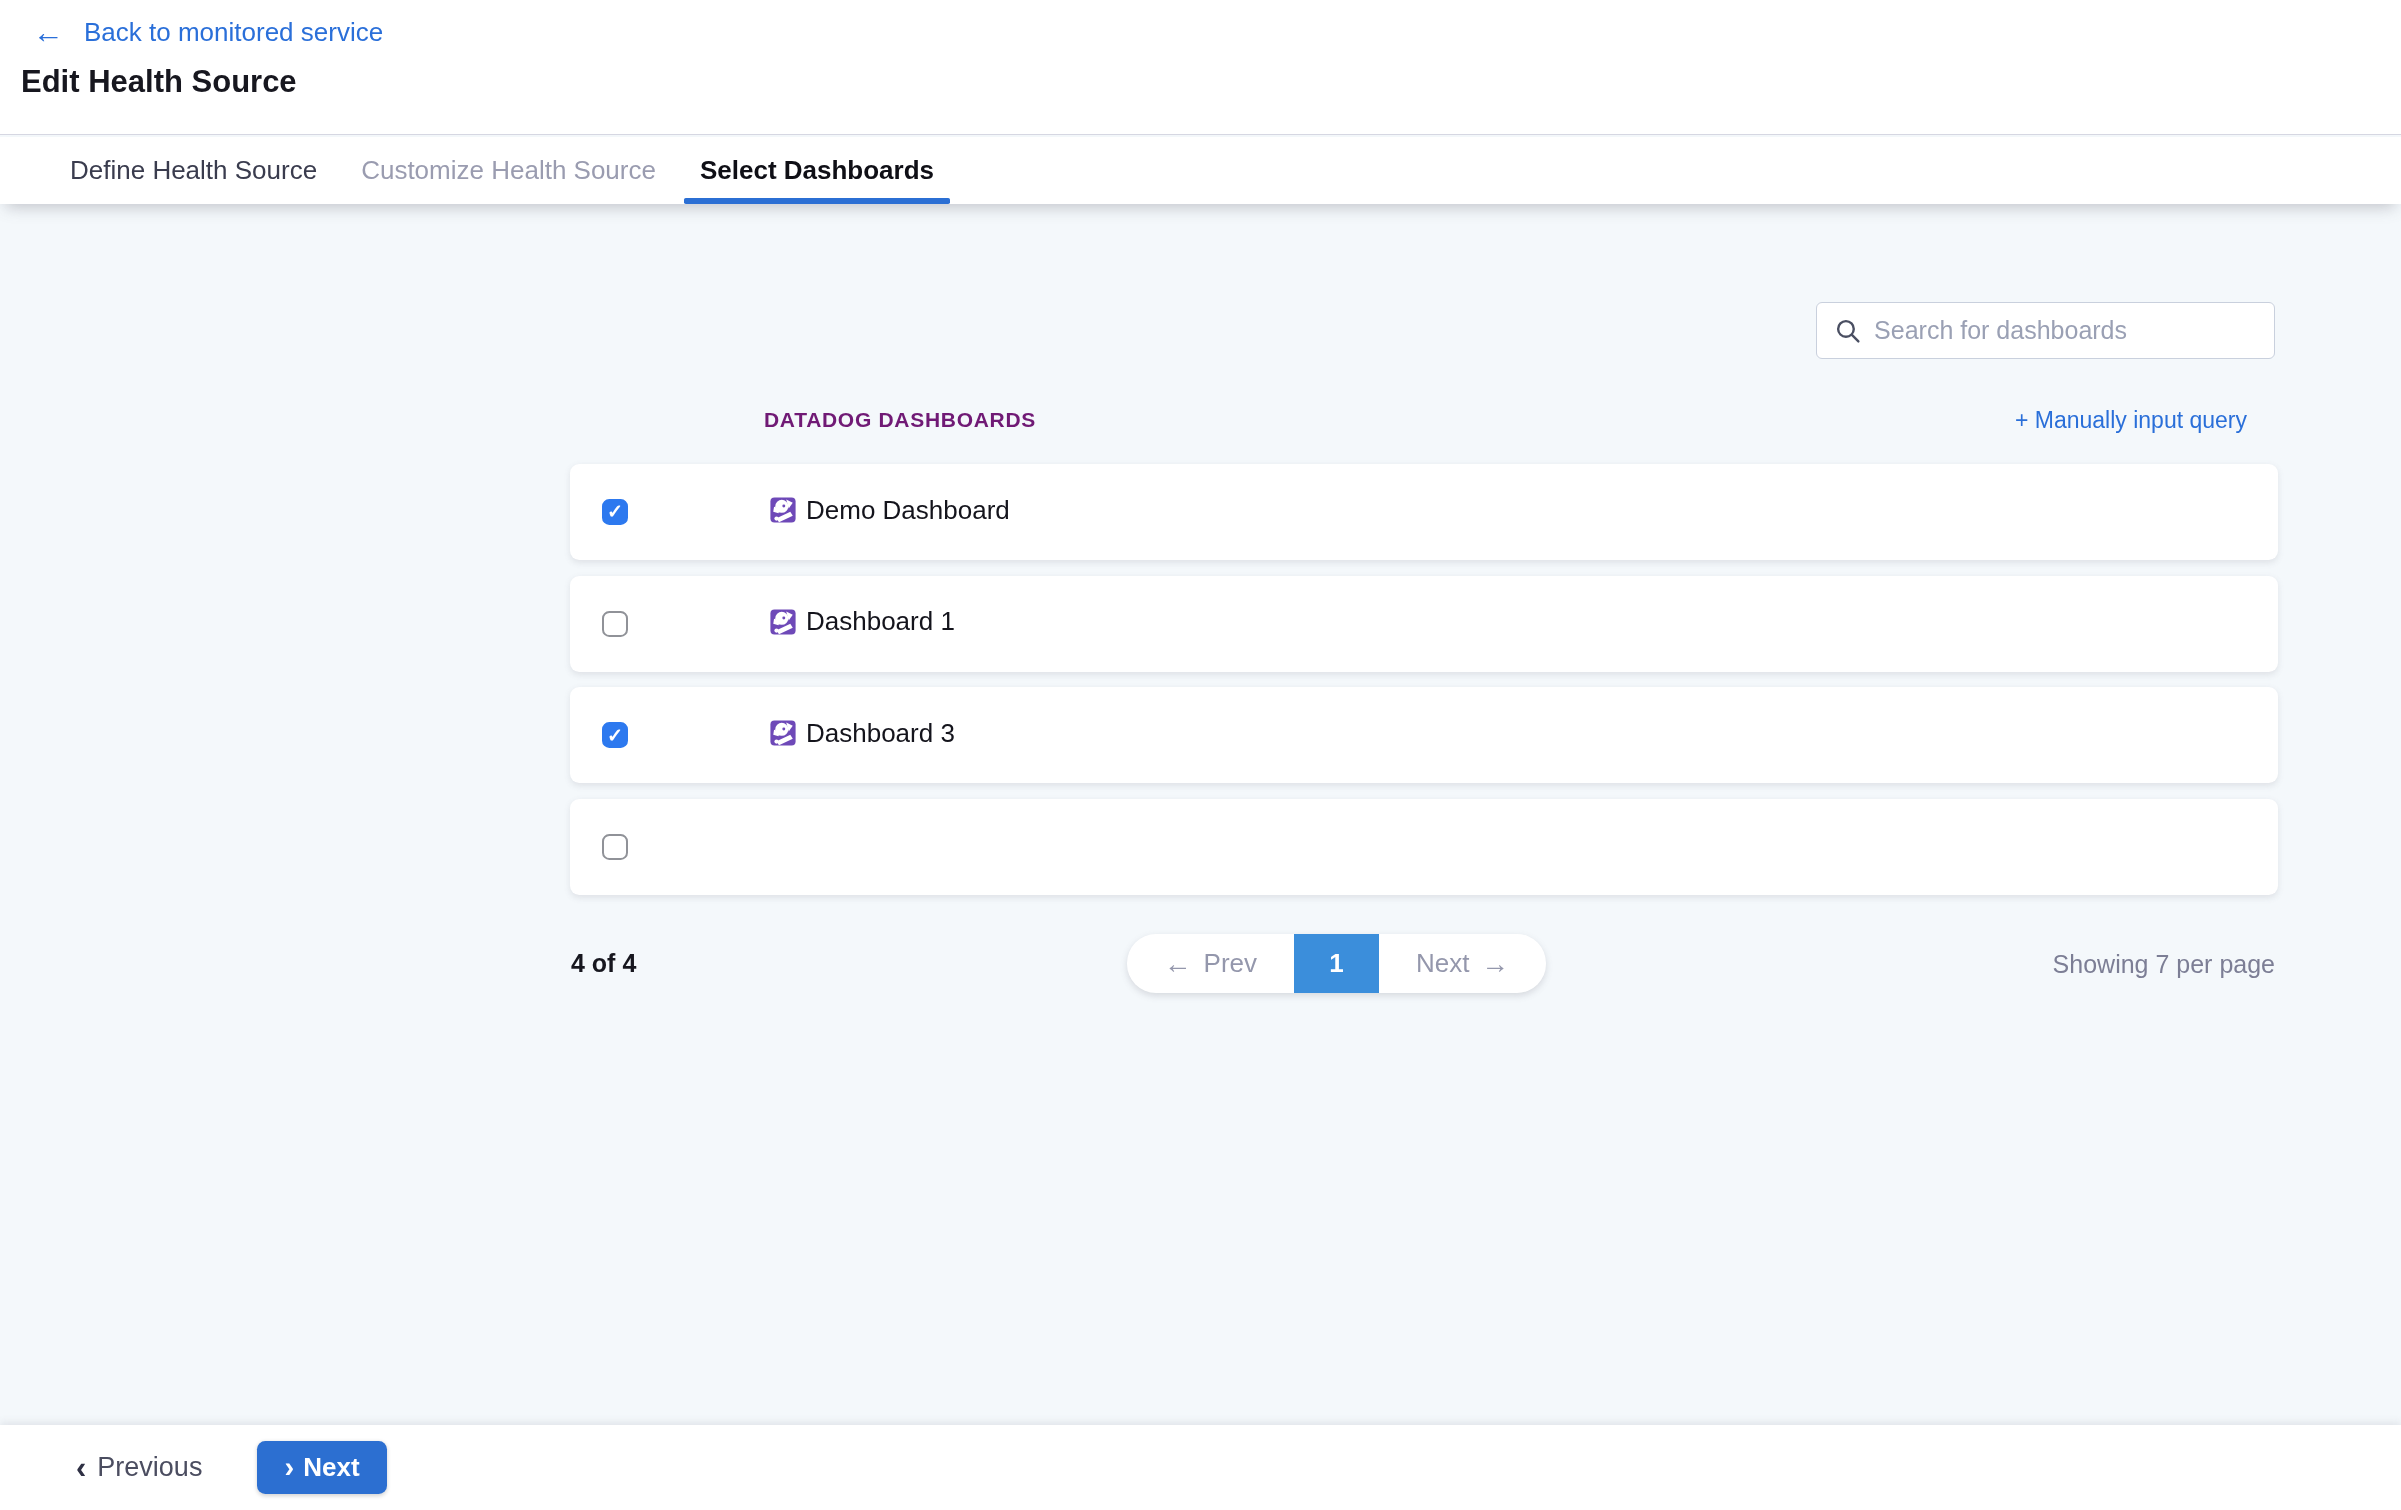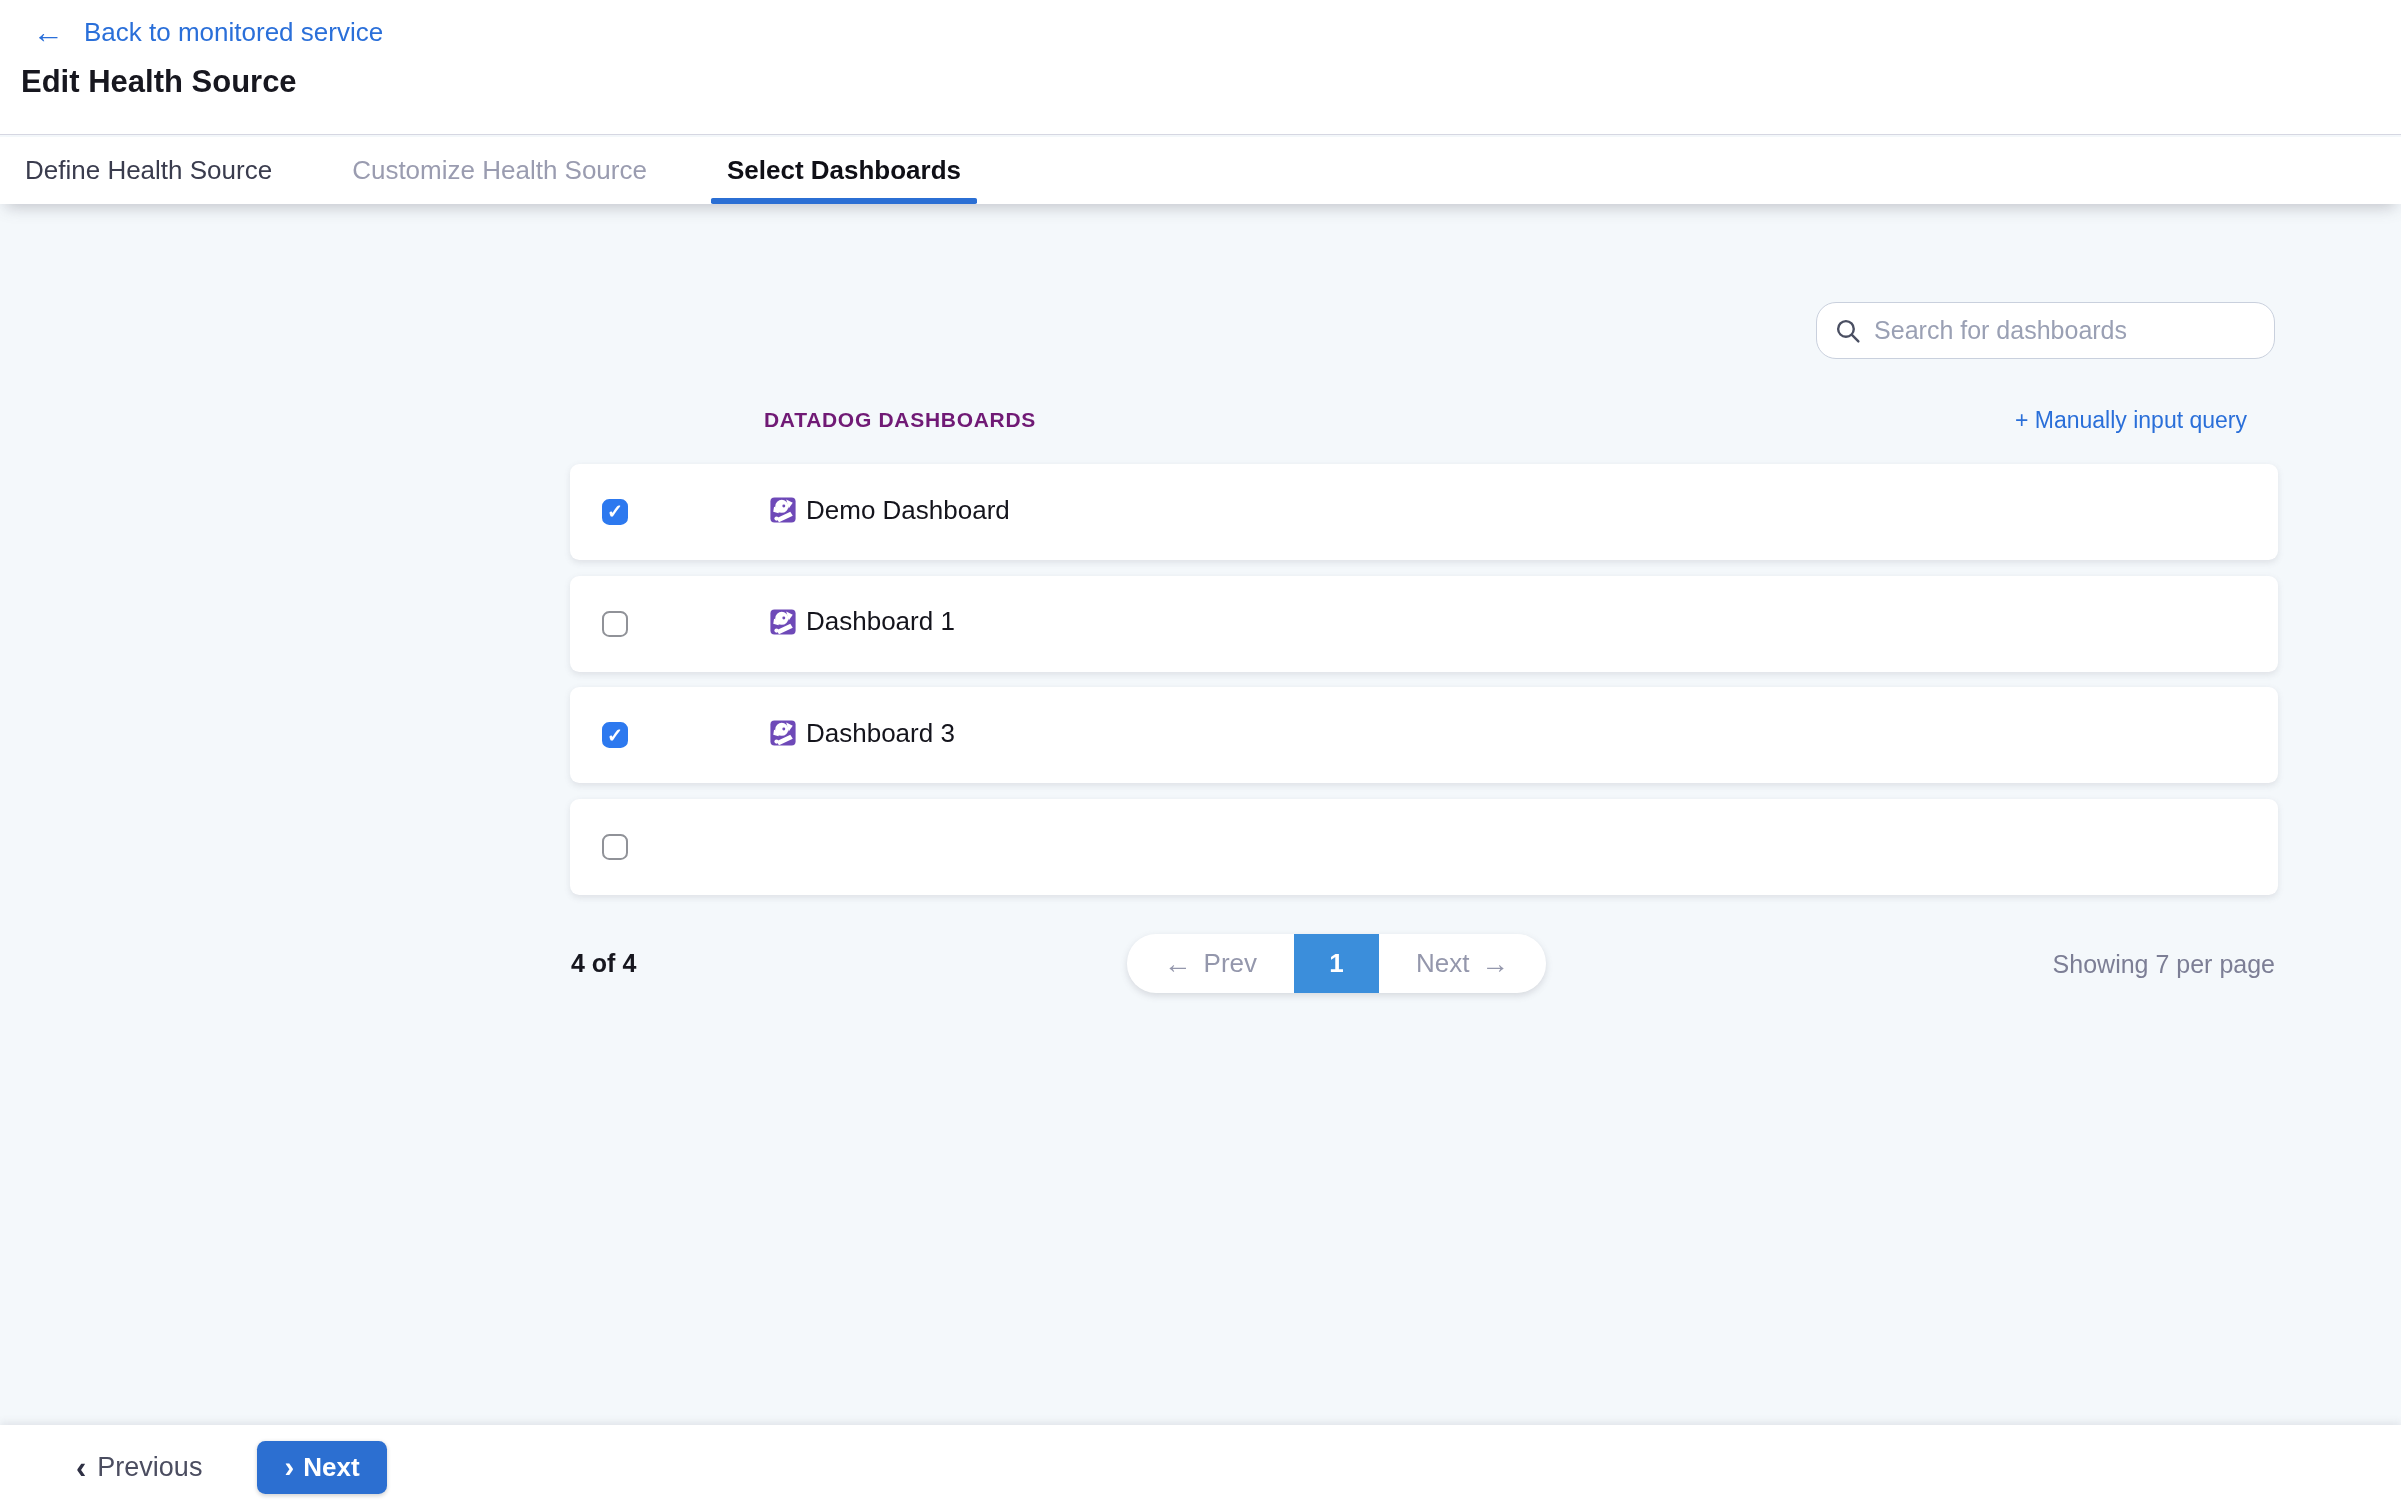--- a/index.html
+++ b/index.html
@@ -26,41 +26,40 @@
   .page-title {
     position:absolute; left:21px; top:64px;
     font-size:31px; font-weight:bold; color:#17171f;
   }
 
   
   .tabbar {
     position:absolute; top:137px; left:0; width:2401px; height:67px;
     background:#ffffff;
     display:flex; align-items:flex-start;
-    padding-left:25px;
+    padding-left:70px;
     box-shadow:0 9.2px 14.7px -5.5px rgba(96,97,112,0.35);
-    gap:36px;
   }
   .tab {
     position:relative; height:67px;
     display:flex; align-items:center;
     font-size:26px; color:#3a3c4e;
     margin-right:44px; cursor:pointer; white-space:nowrap;
   }
   .tab.active { font-weight:bold; color:#0f0f16; }
   .tab.active .tab-underline {
     content:""; position:absolute; left:-15.6px; right:-15.6px; bottom:0;
     height:6.4px; background:#2b6fd4; border-radius:1.8px;
   }
   .tab.disabled { color:#9a9cb0; cursor:default; }
 
   
   .search-box {
     position:absolute; left:1816px; top:302px; width:459px; height:57px;
-    background:#ffffff; border:1.8px solid #c9d0dd; border-radius:20px;
+    background:#ffffff; border:1.8px solid #c9d0dd; border-radius:6px;
     display:flex; align-items:center; padding:0 16.5px; gap:13px;
   }
   .search-box svg { flex:0 0 auto; }
   .search-input {
     flex:1; border:none; outline:none; background:transparent;
     font-family:"Liberation Sans", sans-serif;
     font-size:25px; color:#1b1b28; min-width:0;
   }
   .search-input::placeholder { color:#9aa0b4; }
 

